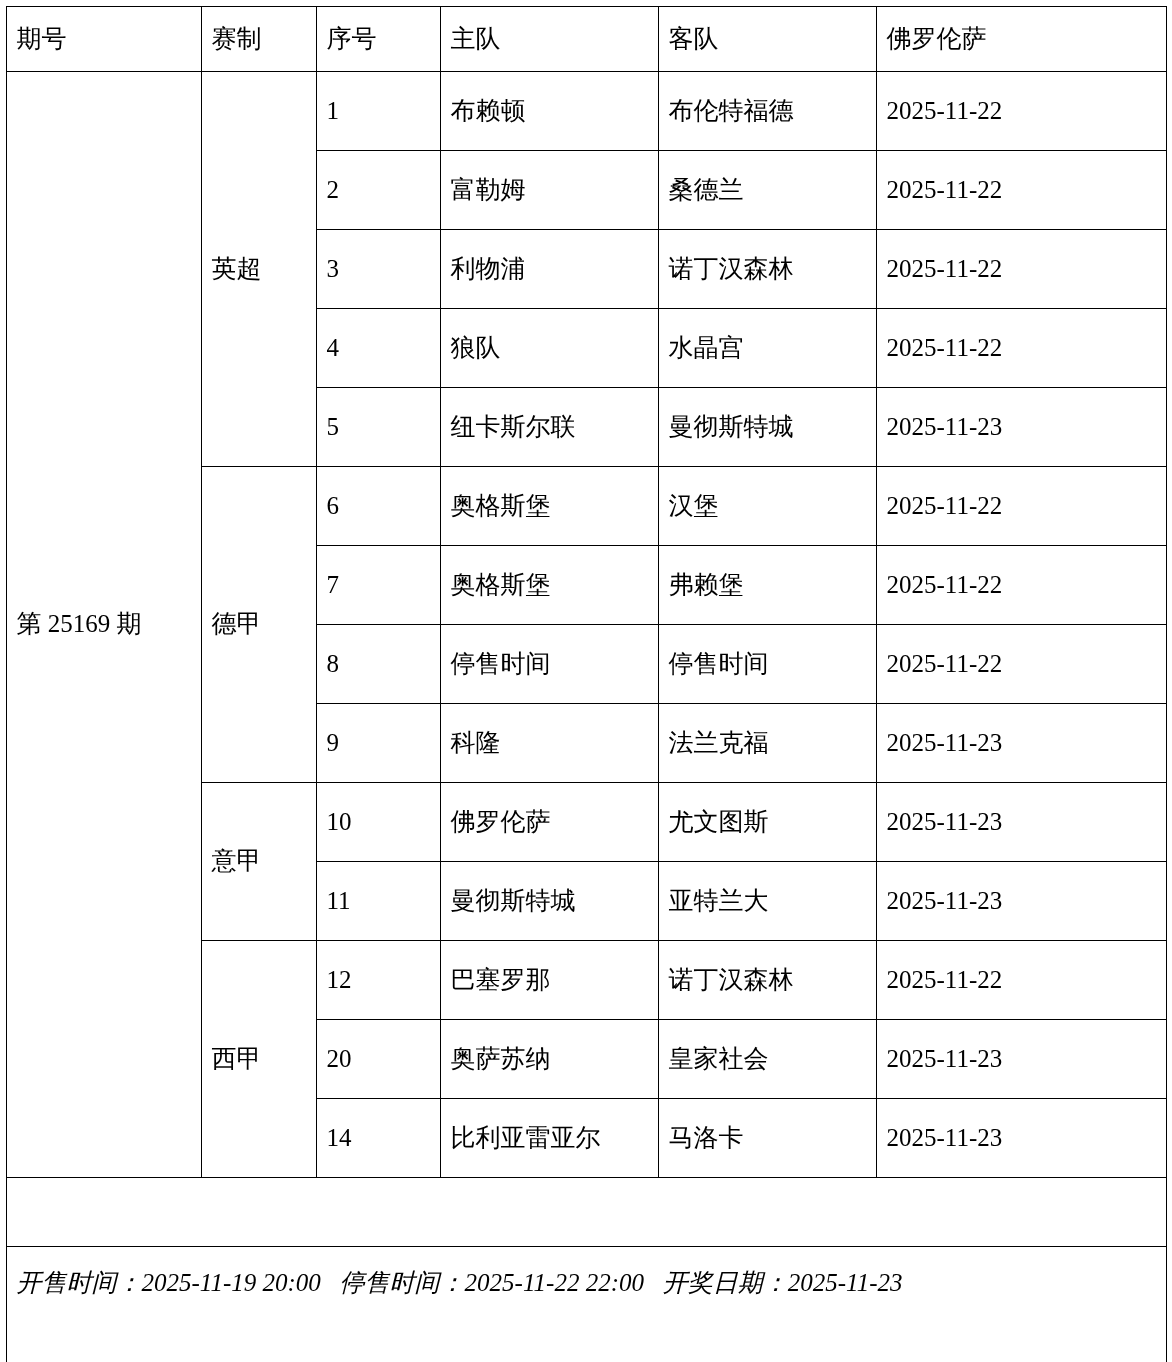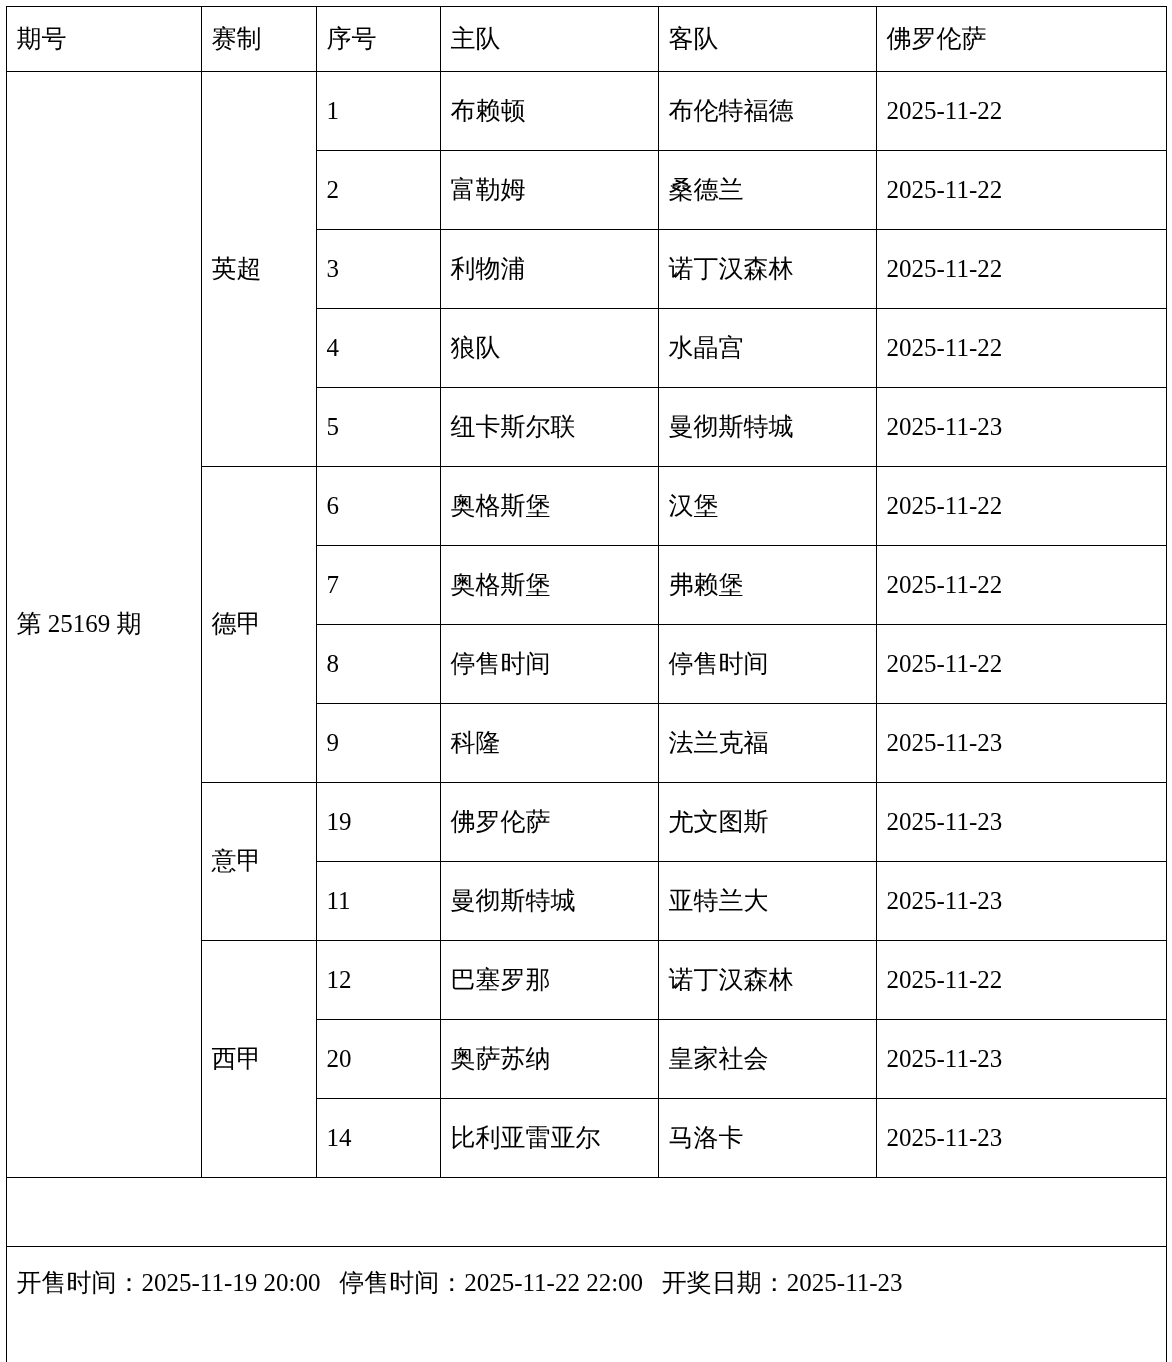--- a/index.html
+++ b/index.html
@@ -63,20 +63,21 @@
   tr.footer-row td {
     height: 110px;
     vertical-align: top;
     padding-top: 14px;
     font-size: 25px;
     line-height: 1.75;
   }
   .footer-text {
     white-space: pre-wrap;
     word-break: break-word;
+    font-style: italic;
   }
 </style>
 </head>
 <body>
 
 <div class="page">
   <table class="sheet">
     <colgroup>
       <col class="col-issue">
       <col class="col-league">
@@ -151,21 +152,21 @@
       </tr>
       <tr>
         <td>9</td>
         <td>科隆</td>
         <td>法兰克福</td>
         <td>2025-11-23</td>
       </tr>
 
       <tr>
         <td class="league-cell" rowspan="2">意甲</td>
-        <td>19</td>
+        <td>10</td>
         <td>佛罗伦萨</td>
         <td>尤文图斯</td>
         <td>2025-11-23</td>
       </tr>
       <tr>
         <td>11</td>
         <td>曼彻斯特城</td>
         <td>亚特兰大</td>
         <td>2025-11-23</td>
       </tr>

